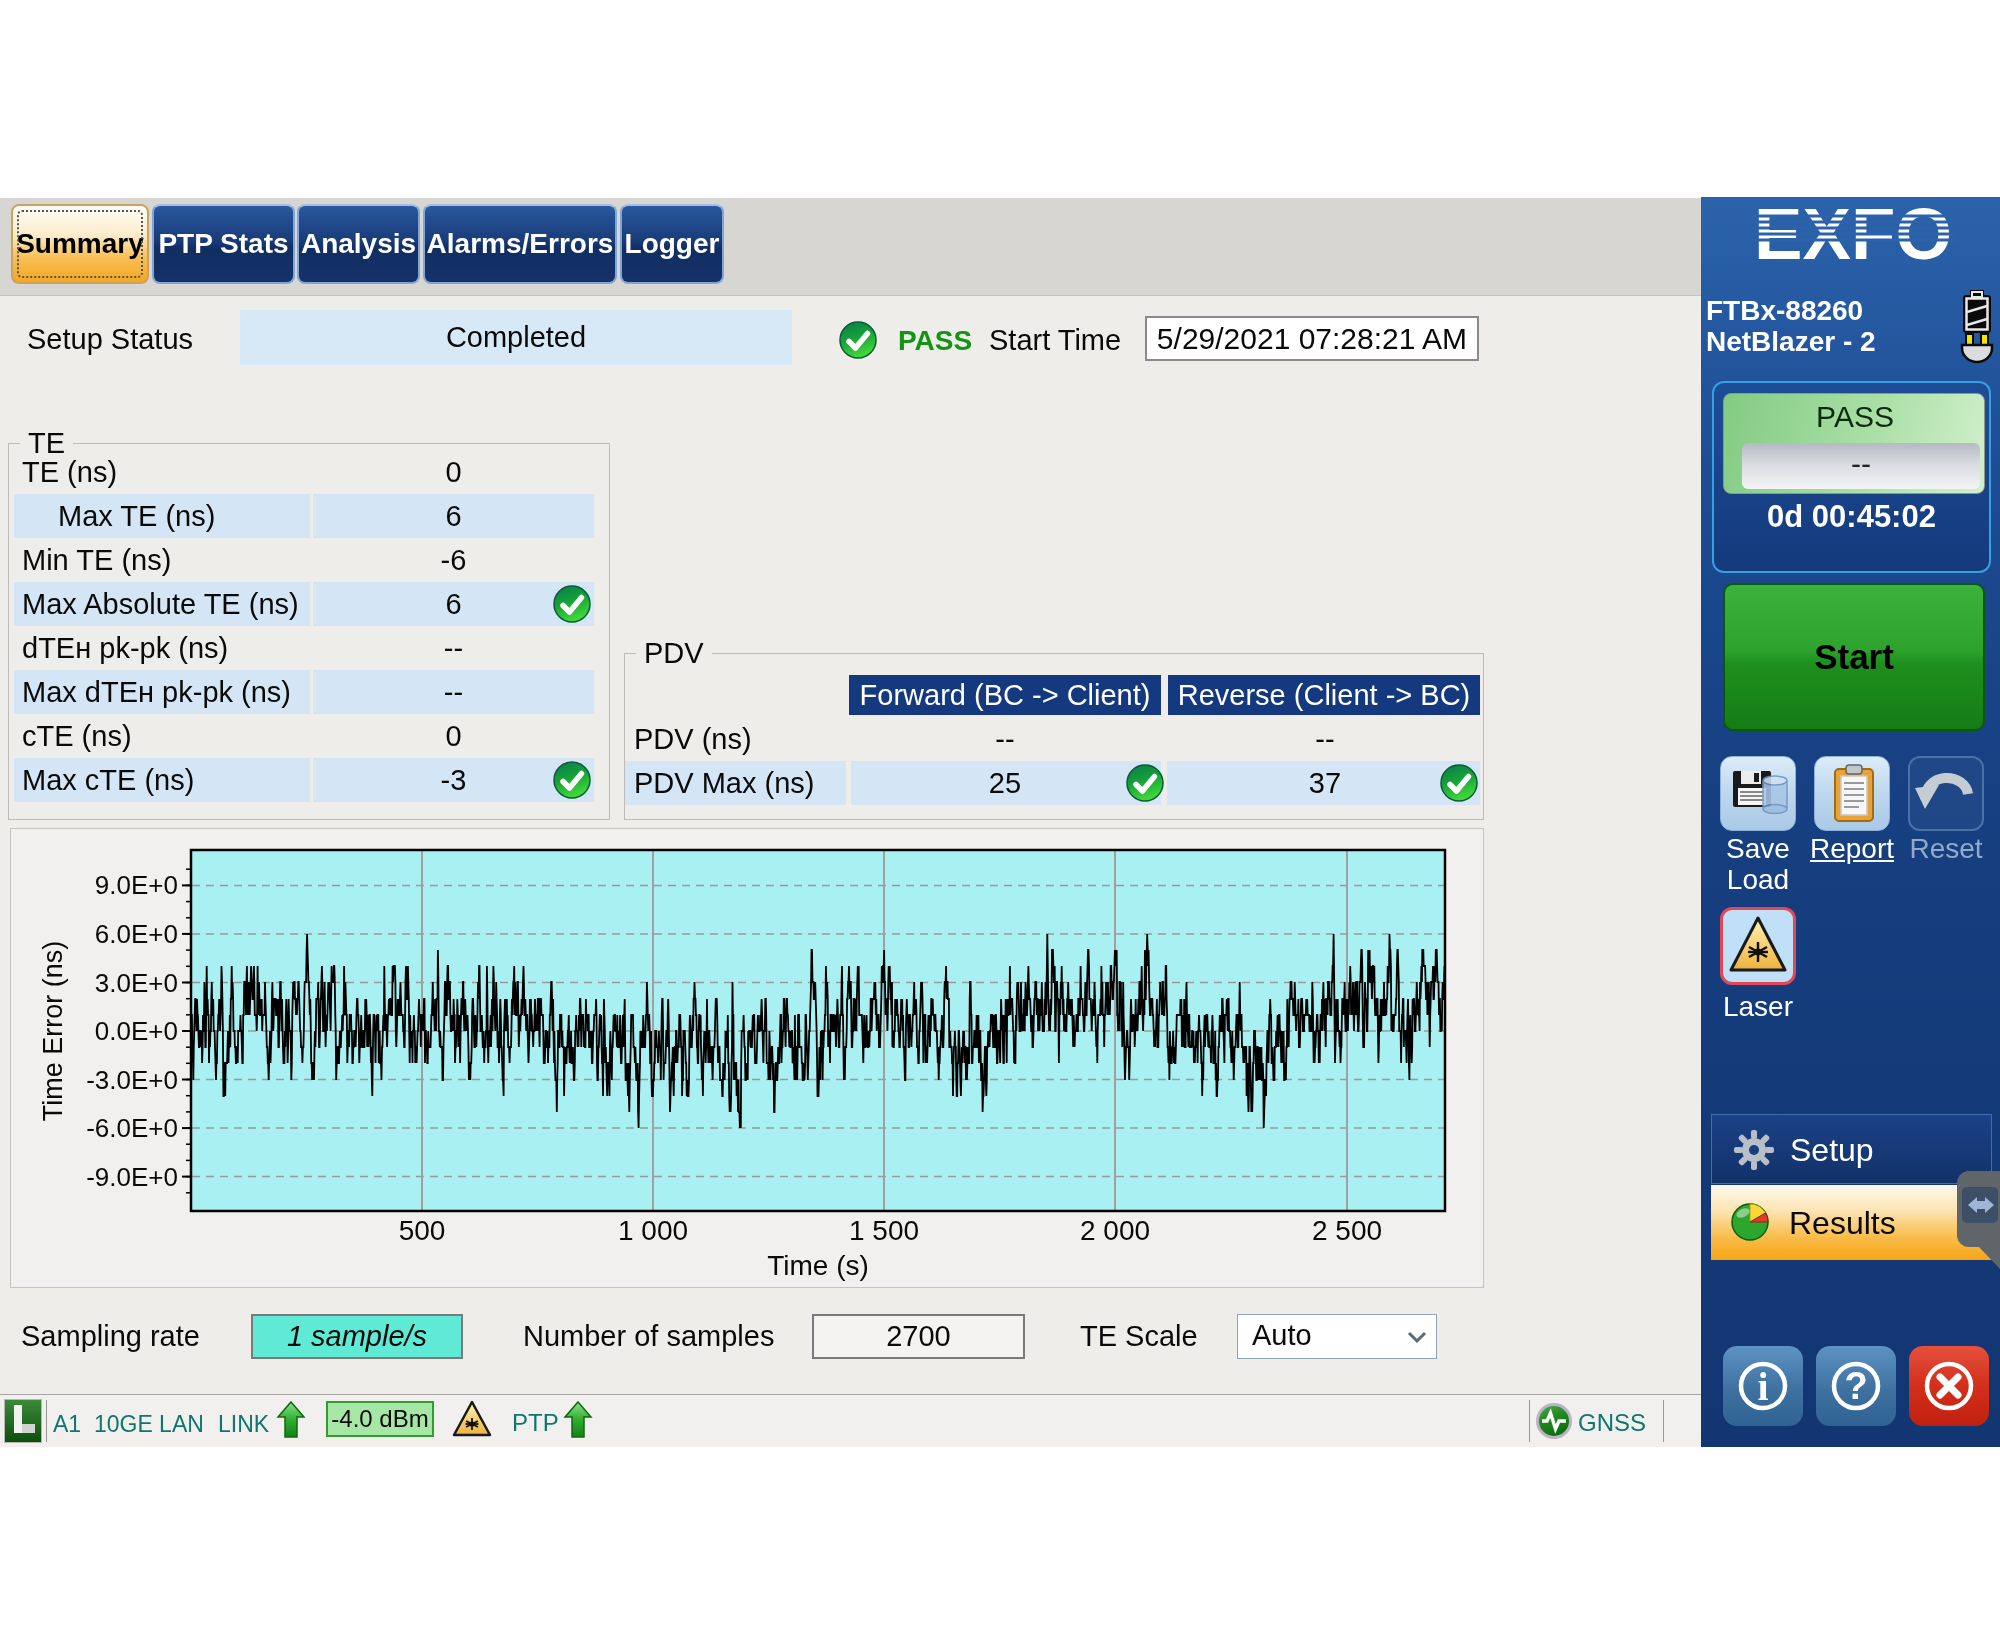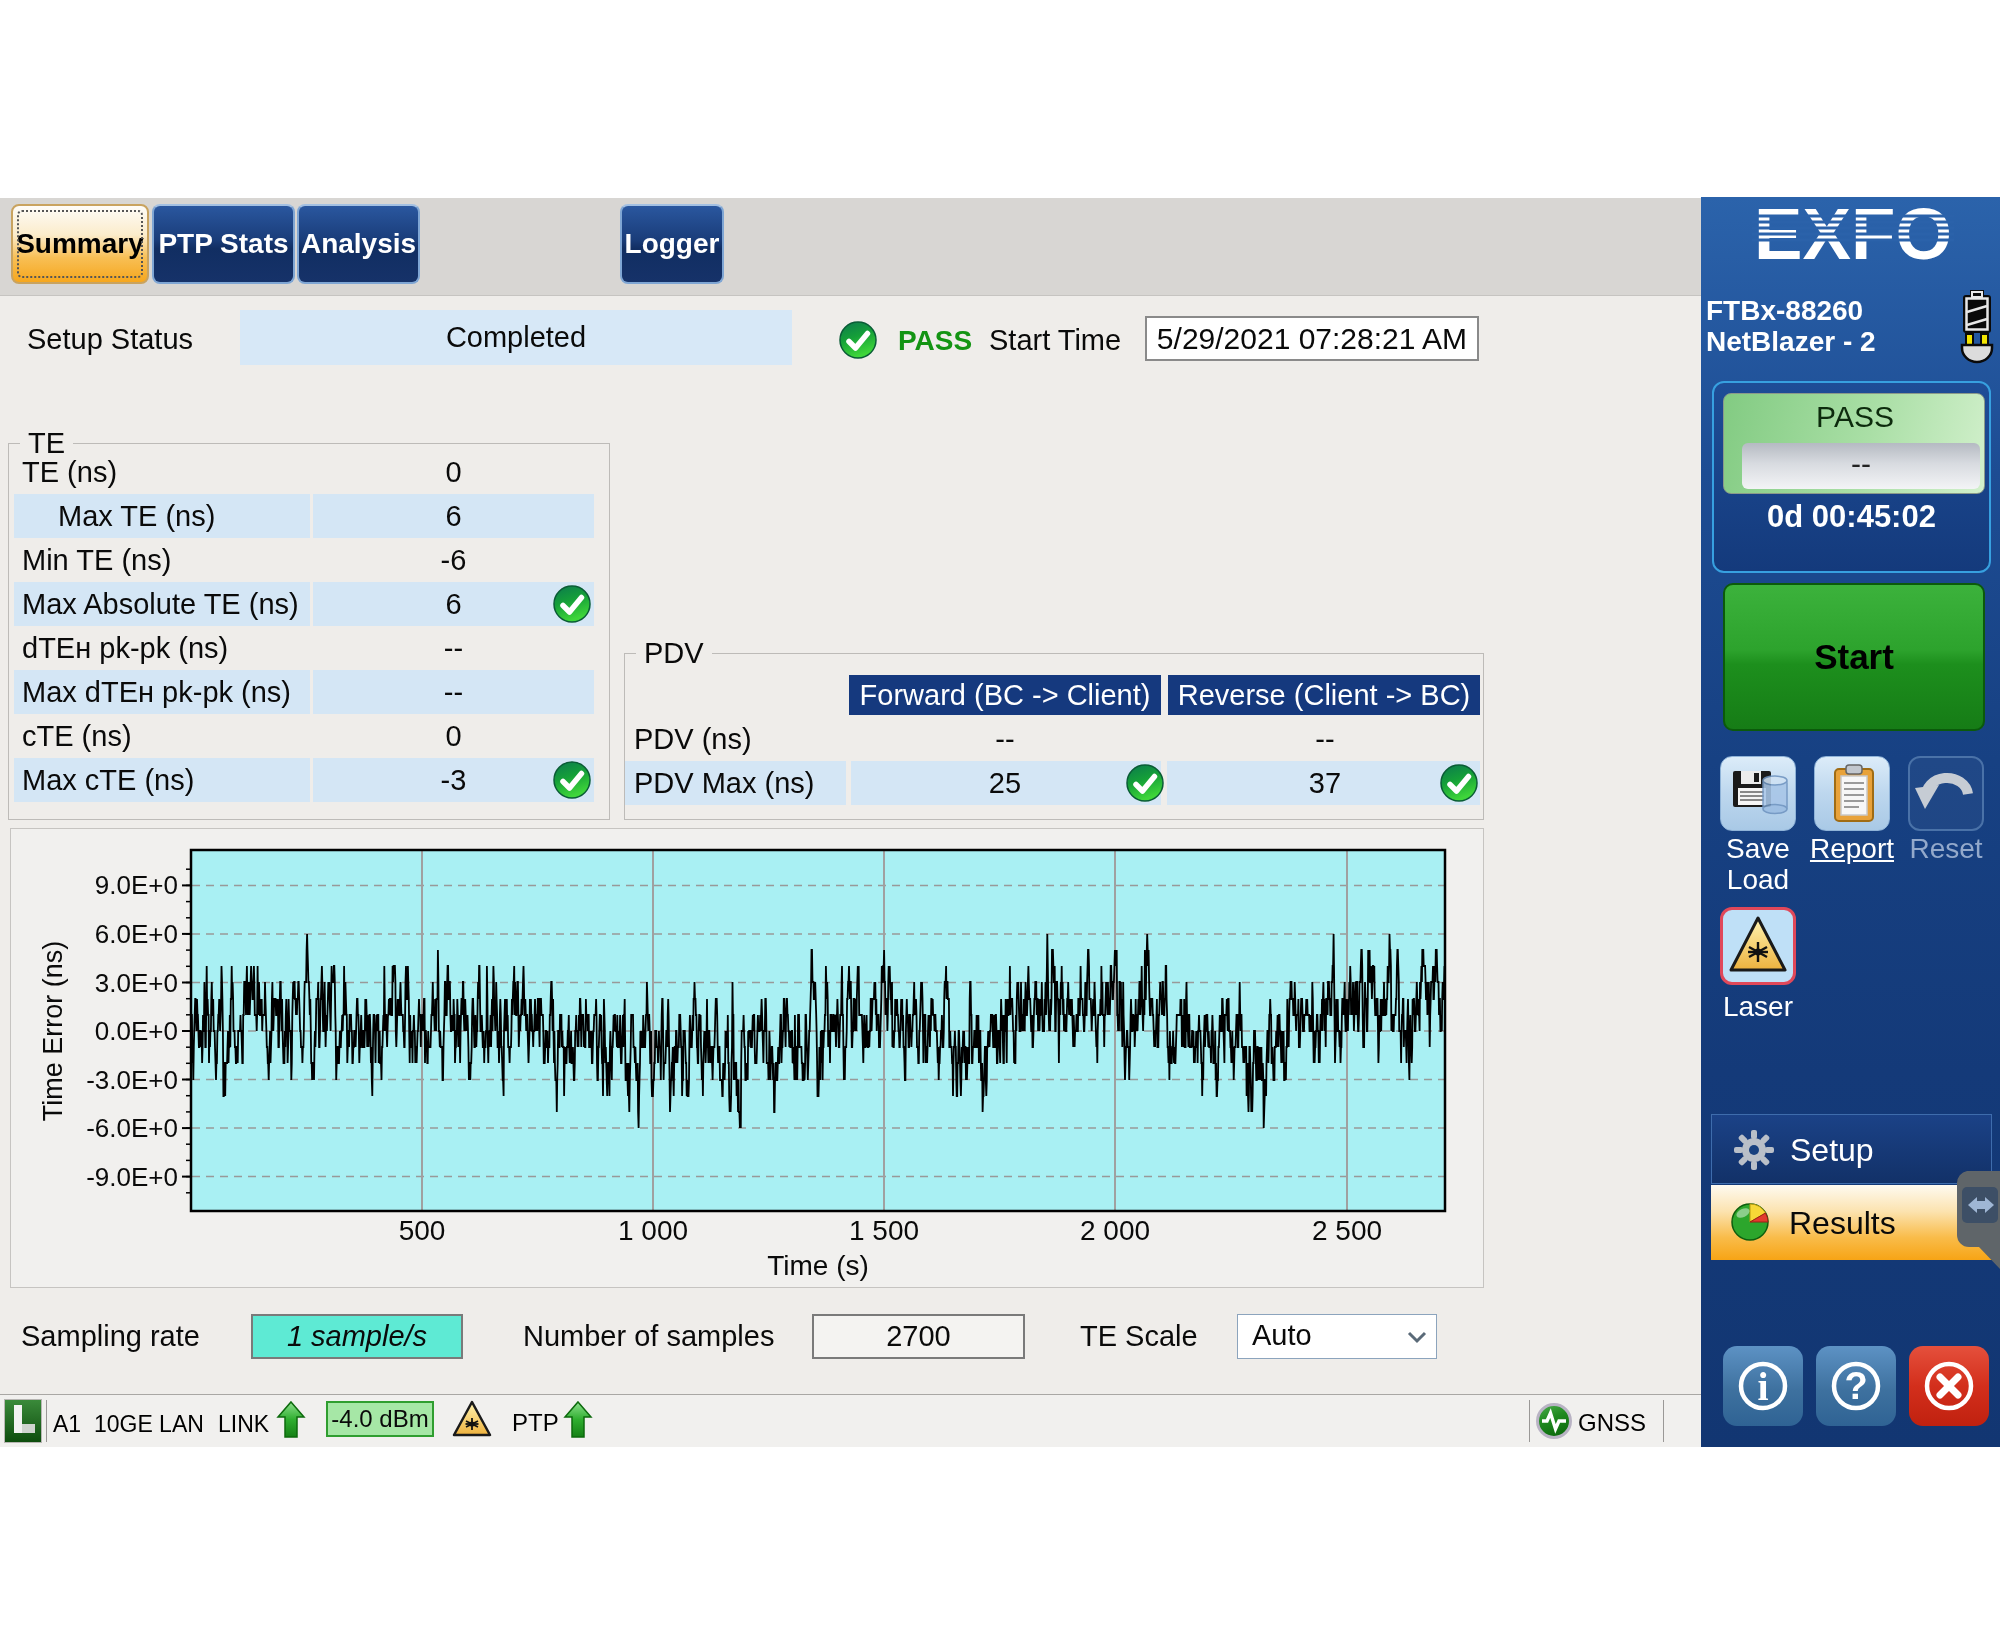--- a/index.html
+++ b/index.html
@@ -3,36 +3,37 @@
 html,body{margin:0;padding:0;background:#fff;}
 #page{position:relative;width:2000px;height:1652px;background:#fff;font-family:"Liberation Sans",sans-serif;color:#0a0a0a;overflow:hidden;}
 .abs{position:absolute;}
 .lbl{position:absolute;font-size:29px;color:#0a0a0a;line-height:36px;height:36px;white-space:nowrap;}
 .cell{position:absolute;display:flex;align-items:center;justify-content:center;font-size:29px;}
 .tab{position:absolute;top:204px;height:80px;box-sizing:border-box;border-radius:8px;color:#fff;font-size:28px;display:flex;align-items:center;justify-content:center;background:linear-gradient(180deg,#2a579f 0%,#1a3d7a 44%,#112e62 56%,#163269 100%);border:2px solid #7fa6d4;border-top-color:#a3c0e2;white-space:nowrap;font-weight:bold;}
 .fieldset{position:absolute;border:1px solid #bdbbb8;box-sizing:border-box;}
 .legend{position:absolute;background:#efedea;padding:0 8px;font-size:29px;line-height:30px;}
 .bluecell{position:absolute;background:#d4e6f5;}
 .hdrnavy{position:absolute;background:#15397e;color:#fff;font-size:29px;display:flex;align-items:center;justify-content:center;}
-.sbtxt{position:absolute;font-size:28px;line-height:34px;height:34px;color:#000000;white-space:nowrap;}
+.sbtxt{position:absolute;font-size:28px;line-height:34px;height:34px;color:#0f766e;white-space:nowrap;}
 </style></head>
 <body>
 <div id="page">
 
 <div class="abs" style="left:0;top:198px;width:1701px;height:98px;background:#d8d6d3;border-bottom:1px solid #c6c4c1;box-sizing:border-box;"></div>
 
 <div class="abs" style="left:0;top:296px;width:1701px;height:1098px;background:#efedea;"></div>
 
 <div class="abs" style="left:0;top:1394px;width:1701px;height:53px;background:#f1f0ee;border-top:1px solid #a9a7a4;box-sizing:border-box;"></div>
 
 <div class="tab" style="left:11px;width:138px;background:linear-gradient(180deg,#fefcf8 0%,#fbeccb 38%,#f8bf55 68%,#f6a71e 100%);color:#000;border:2px solid #c9a35f;">Summary
   <div class="abs" style="inset:4px;border:2px dotted #555;border-radius:5px;"></div>
 </div>
 <div class="tab" style="left:152px;width:143px;">PTP Stats</div>
 <div class="tab" style="left:297px;width:123px;">Analysis</div>
+<div class="tab" style="left:423px;width:194px;">Alarms/Errors</div>
 <div class="tab" style="left:620px;width:104px;">Logger</div>
 
 <div class="lbl" style="left:27px;top:321px;">Setup Status</div>
 <div class="cell" style="left:240px;top:310px;width:552px;height:55px;background:#d7e8f7;">Completed</div>
 <div class="abs" id="chk-pass" style="left:839px;top:321px;"><svg width="38" height="38" viewBox="0 0 38 38">
         <defs>
           <linearGradient id="gchk" x1="0" y1="0" x2="0.35" y2="1">
             <stop offset="0" stop-color="#0b7a4e"></stop>
             <stop offset="0.5" stop-color="#15a038"></stop>
             <stop offset="1" stop-color="#3fd63a"></stop>

